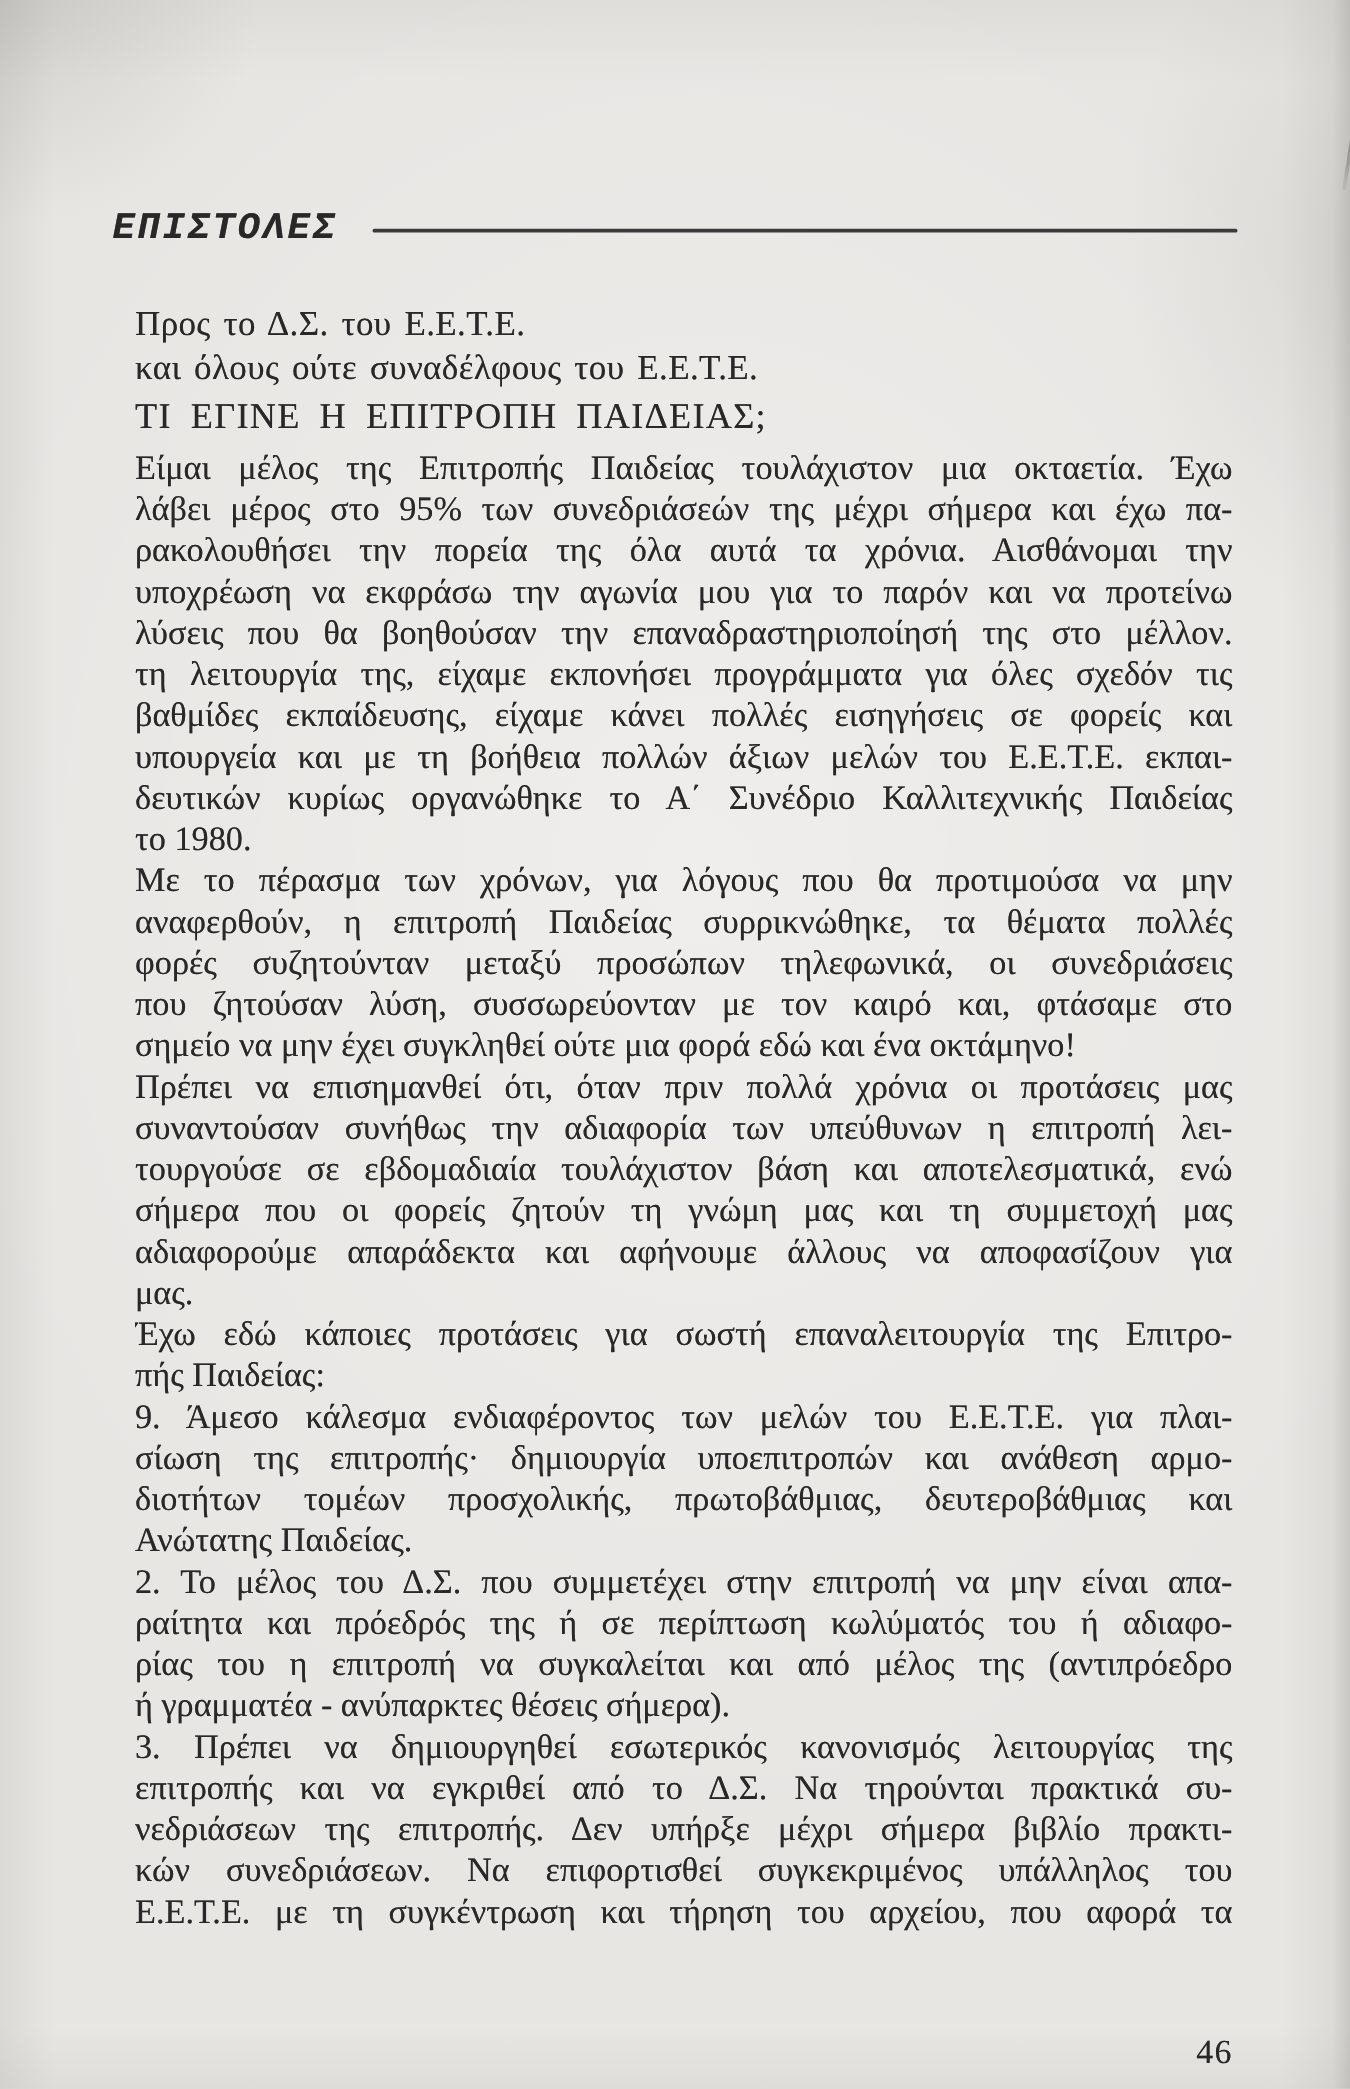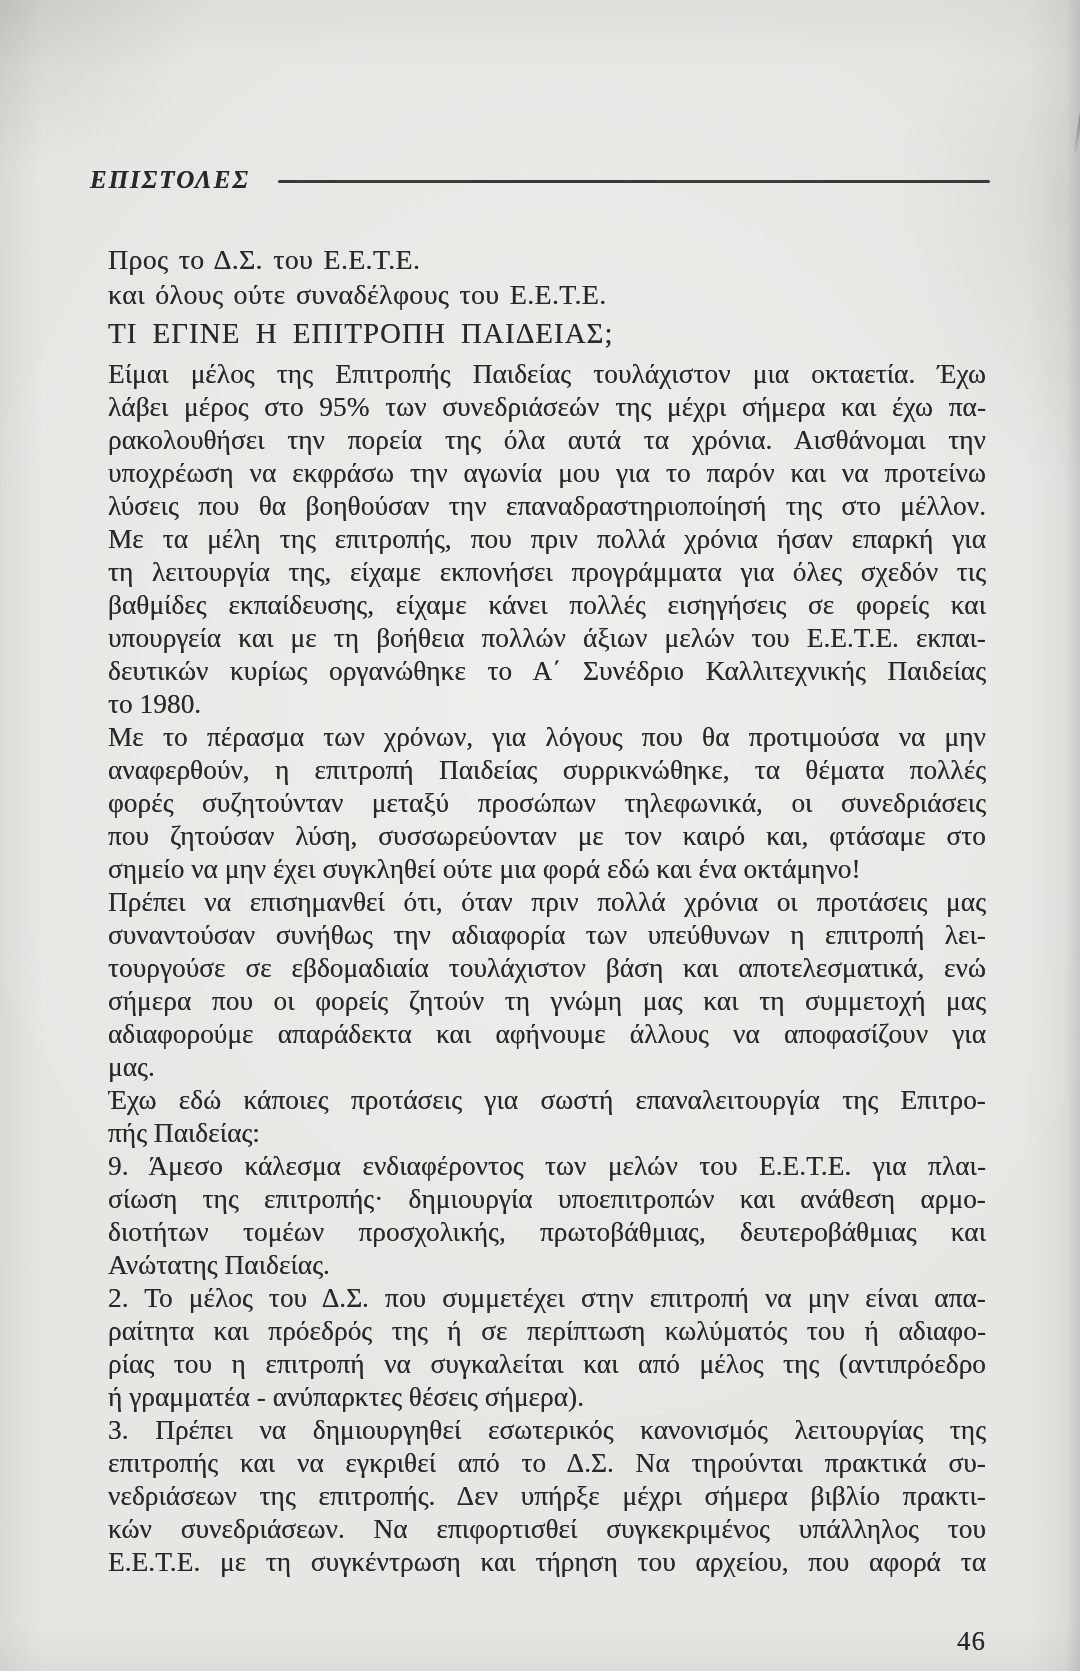--- a/index.html
+++ b/index.html
@@ -21,22 +21,23 @@
       linear-gradient(to right, rgba(110,108,103,0.10), rgba(0,0,0,0) 4%, rgba(0,0,0,0) 95%, rgba(110,108,103,0.12)),
       linear-gradient(to bottom, rgba(110,108,103,0.08), rgba(0,0,0,0) 4%, rgba(0,0,0,0) 97%, rgba(110,108,103,0.08));
     text-shadow: 0 0 0.45px rgba(45,45,45,0.65);
   }
   .header-row {
     position: absolute; left: 90px; right: 90px; top: 166px;
     display: flex; align-items: center;
   }
   .header-label {
     font-style: italic; font-weight: bold;
-    font-size: 25px; letter-spacing: 2px;
+    font-size: 30px; letter-spacing: 2px;
     white-space: nowrap;
+    font-family: Liberation Mono, monospace;
   }
   .header-rule {
     flex: 1; height: 3px; margin-left: 28px; margin-top: 2px;
     background: var(--rule, #3a3a3a);
     border-radius: 2px;
   }
   .salutation {
     position: absolute; left: 108px; top: 242px;
     font-size: 28px; line-height: 35px;
     letter-spacing: 0.3px; word-spacing: 3px;
@@ -92,21 +93,20 @@
     </div>
 
   <div class="letter-title">ΤΙ ΕΓΙΝΕ Η ΕΠΙΤΡΟΠΗ ΠΑΙΔΕΙΑΣ;</div>
 
   <div class="body-block" id="body-block">
       <div class="line">Είμαι μέλος της Επιτροπής Παιδείας τουλάχιστον μια οκταετία. Έχω</div>
       <div class="line">λάβει μέρος στο 95% των συνεδριάσεών της μέχρι σήμερα και έχω πα-</div>
       <div class="line">ρακολουθήσει την πορεία της όλα αυτά τα χρόνια. Αισθάνομαι την</div>
       <div class="line">υποχρέωση να εκφράσω την αγωνία μου για το παρόν και να προτείνω</div>
       <div class="line">λύσεις που θα βοηθούσαν την επαναδραστηριοποίησή της στο μέλλον.</div>
-      <div class="line">Με τα μέλη της επιτροπής, που πριν πολλά χρόνια ήσαν επαρκή για</div>
       <div class="line">τη λειτουργία της, είχαμε εκπονήσει προγράμματα για όλες σχεδόν τις</div>
       <div class="line">βαθμίδες εκπαίδευσης, είχαμε κάνει πολλές εισηγήσεις σε φορείς και</div>
       <div class="line">υπουργεία και με τη βοήθεια πολλών άξιων μελών του Ε.Ε.Τ.Ε. εκπαι-</div>
       <div class="line">δευτικών κυρίως οργανώθηκε το Α΄ Συνέδριο Καλλιτεχνικής Παιδείας</div>
       <div class="line last">το 1980.</div>
       <div class="line">Με το πέρασμα των χρόνων, για λόγους που θα προτιμούσα να μην</div>
       <div class="line">αναφερθούν, η επιτροπή Παιδείας συρρικνώθηκε, τα θέματα πολλές</div>
       <div class="line">φορές συζητούνταν μεταξύ προσώπων τηλεφωνικά, οι συνεδριάσεις</div>
       <div class="line">που ζητούσαν λύση, συσσωρεύονταν με τον καιρό και, φτάσαμε στο</div>
       <div class="line last">σημείο να μην έχει συγκληθεί ούτε μια φορά εδώ και ένα οκτάμηνο!</div>

